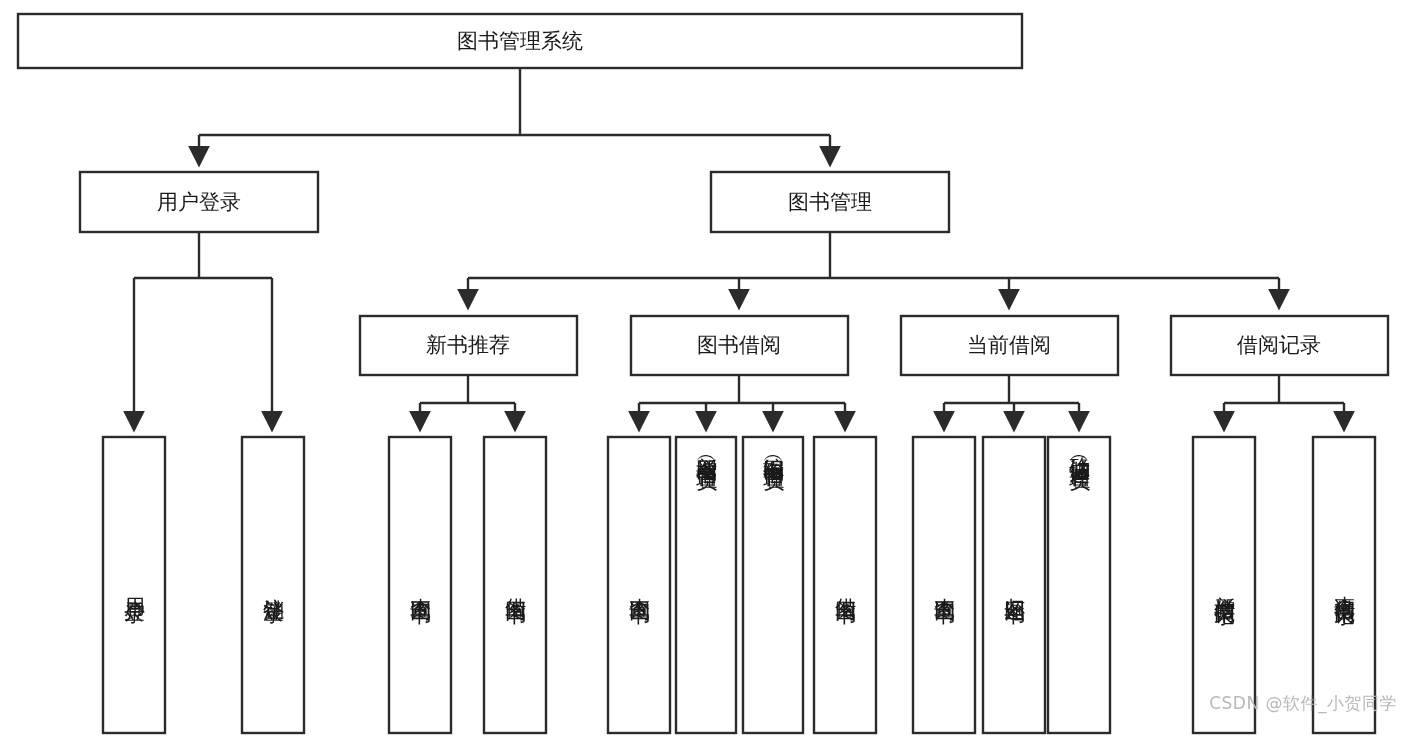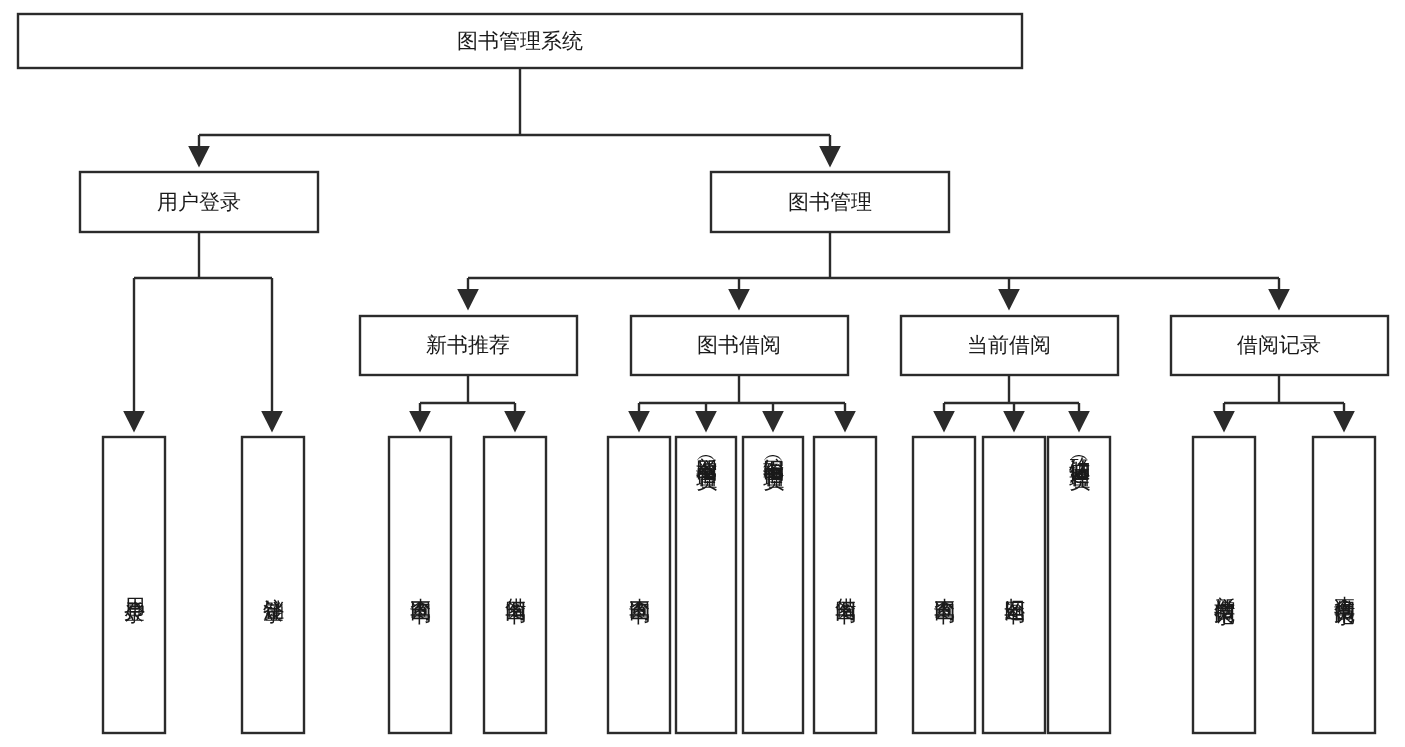--- a/index.html
+++ b/index.html
@@ -223,13 +223,14 @@
   <div class="leaf-label-wrap" style="left:1048px; top:440px; width:62px; height:290px; align-items:flex-start;">
     <span class="leaf-label">确认归还（管理员）</span>
   </div>
   <div class="leaf-label-wrap" style="left:1193px; top:437px; width:62px; height:296px;">
     <span class="leaf-label">新增借阅记录</span>
   </div>
   <div class="leaf-label-wrap" style="left:1313px; top:437px; width:62px; height:296px;">
     <span class="leaf-label">查询借阅记录</span>
   </div>
 
+  <div class="watermark">CSDN @软件_小贺同学</div>
 </div>
 
 </body></html>

